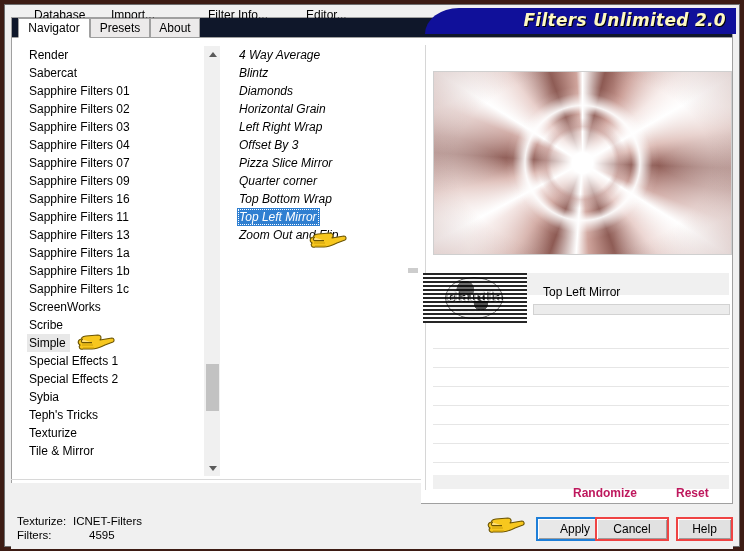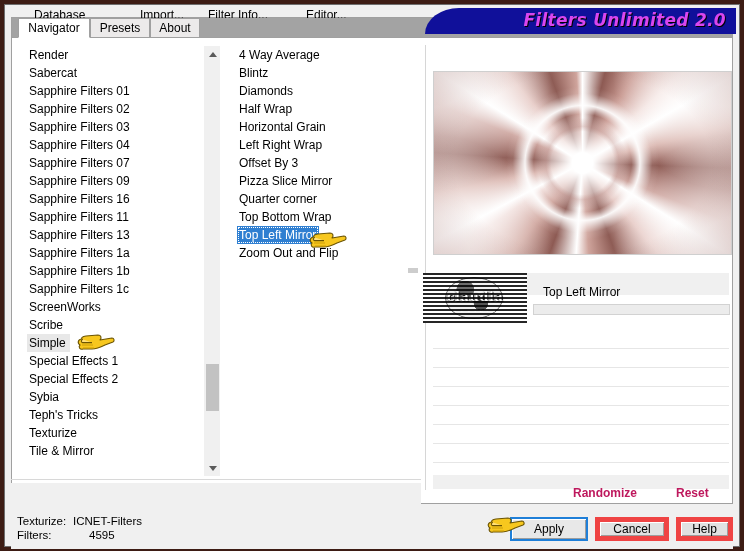--- a/index.html
+++ b/index.html
@@ -33,21 +33,21 @@
   
   .banner{
     position:absolute;left:425px;top:8px;width:311px;height:26px;
     background:#10109a;
     border-top-left-radius:34px 26px;
     overflow:hidden;
     z-index:30;
   }
   .banner-text{
     position:absolute;right:10px;top:2px;
-    color:#d946ef;
+    color:#fef9c3;
     font-family:"DejaVu Sans", sans-serif;
     font-size:17px;font-weight:bold;font-style:italic;
     letter-spacing:0.3px;
     text-shadow:1px 1px 0 #000;
     white-space:nowrap;
   }
 
   
   .dialog{
     position:absolute;left:5px;top:5px;width:734px;height:541px;
@@ -57,21 +57,21 @@
   .clientbox{
     position:absolute;left:6px;top:12px;width:722px;height:487px;
     background:#ffffff;
     border:1px solid #a0a0a0;
     box-sizing:border-box;
   }
 
   
   .tabstrip{
     position:absolute;left:7px;top:13px;width:720px;height:20px;
-    background:#a3a3a3;
+    background:#0f172a;
     border-bottom:1px solid #a0a0a0;
     box-sizing:border-box;
     z-index:12;
   }
   .tab{
     position:absolute;top:0;height:20px;
     box-sizing:border-box;
     font-size:12px;
     line-height:18px;
     text-align:center;
@@ -101,21 +101,21 @@
     color:#000;
     cursor:default;
   }
   .litem.sel-gray{ background:#e8e8e8; display:inline-block; padding-right:4px;}
 
   .leftlist-wrap{position:absolute;left:22px;top:41px;width:168px;height:430px;overflow:hidden;}
 
   
   .rightlist{
     position:absolute;left:232px;top:41px;width:178px;height:430px;
-    overflow:hidden;background:#ffffff;
+    overflow:hidden;background:#ffffff;font-style:italic;
   }
   .ritem{
     height:18px;line-height:18px;font-size:12px;
     white-space:nowrap;color:#000;cursor:default;padding-left:2px;
   }
   .ritem.sel-blue{
     background:#2f7fd1;color:#ffffff;display:inline-block;padding-right:3px;
     outline:1px dotted #ffffff;outline-offset:-2px;
   }
 
@@ -215,21 +215,21 @@
   .statusarea{
     position:absolute;left:6px;top:504px;width:722px;height:40px;
     background:#f0f0f0;
   }
   .stat-line{position:absolute;font-size:11.5px;color:#000;white-space:nowrap;}
 
   
   .btn{
     position:absolute;height:24px;
     background:#e1e1e1;
-    border:5px solid #ef4444;
+    border:2px solid #ef4444;
     box-shadow:inset 1px 1px 0 #ffffff, inset -1px -1px 0 #9d9d9d;
     font-size:12px;color:#000;
     display:flex;align-items:center;justify-content:center;
     cursor:default;box-sizing:border-box;
   }
   .btn.focus{
     border:2px solid #1f7fd8;
     background:#e8e8e8;
   }
 
@@ -299,21 +299,20 @@
       <div class="sbar-btn dn">
         <span class="chev dn"></span>
       </div>
     </div>
 
     <div class="rightlist">
       <div id="flt-list">
           <div class="ritem">4 Way Average</div>
           <div class="ritem">Blintz</div>
           <div class="ritem">Diamonds</div>
-          <div class="ritem">Half Wrap</div>
           <div class="ritem">Horizontal Grain</div>
           <div class="ritem">Left Right Wrap</div>
           <div class="ritem">Offset By 3</div>
           <div class="ritem">Pizza Slice Mirror</div>
           <div class="ritem">Quarter corner</div>
           <div class="ritem">Top Bottom Wrap</div>
           <div class="ritem" style="padding: 0px;"><span class="ritem sel-blue" style="display: inline-block; height: 18px; line-height: 18px;">Top Left Mirror</span></div>
           <div class="ritem">Zoom Out and Flip</div>
         </div>
     </div>
@@ -365,21 +364,21 @@
     <div class="prow" style="top:438px;"></div>
     <div class="prow" style="top:457px;"></div>
     <div class="pband" style="top:470px;height:14px;"></div>
 
     <div class="menu-sep"></div>
     <div class="menubar"></div>
 
     <div class="mitem" style="left:29px;">
       <span><u>D</u>atabase</span>
     </div>
-    <div class="mitem" style="left:135px;">
+    <div class="mitem" style="left:106px;">
       <span>I<u>m</u>port...</span>
     </div>
     <div class="mitem" style="left:203px;">
       <span>Filter <u>I</u>nfo...</span>
     </div>
     <div class="mitem" style="left:301px;">
       <span><u>E</u>ditor...</span>
     </div>
 
     <div class="rmenu" style="left:568px;">
@@ -388,21 +387,21 @@
     <div class="rmenu" style="left:671px;">
       <span>Reset</span>
     </div>
 
     <div class="statusarea"></div>
     <div class="stat-line" style="left:12px;top:510px;">Texturize:</div>
     <div class="stat-line" style="left:68px;top:510px;">ICNET-Filters</div>
     <div class="stat-line" style="left:12px;top:524px;">Filters:</div>
     <div class="stat-line" style="left:68px;top:524px;margin-left:16px;">4595</div>
 
-    <div class="btn focus" style="left:505px;top:512px;width:78px;">
+    <div class="btn focus" style="left:531px;top:512px;width:78px;">
       <span>Apply</span>
     </div>
     <div class="btn" style="left:590px;top:512px;width:74px;">
       <span>Cancel</span>
     </div>
     <div class="btn" style="left:671px;top:512px;width:57px;">
       <span>Help</span>
     </div>
 
   </div>

